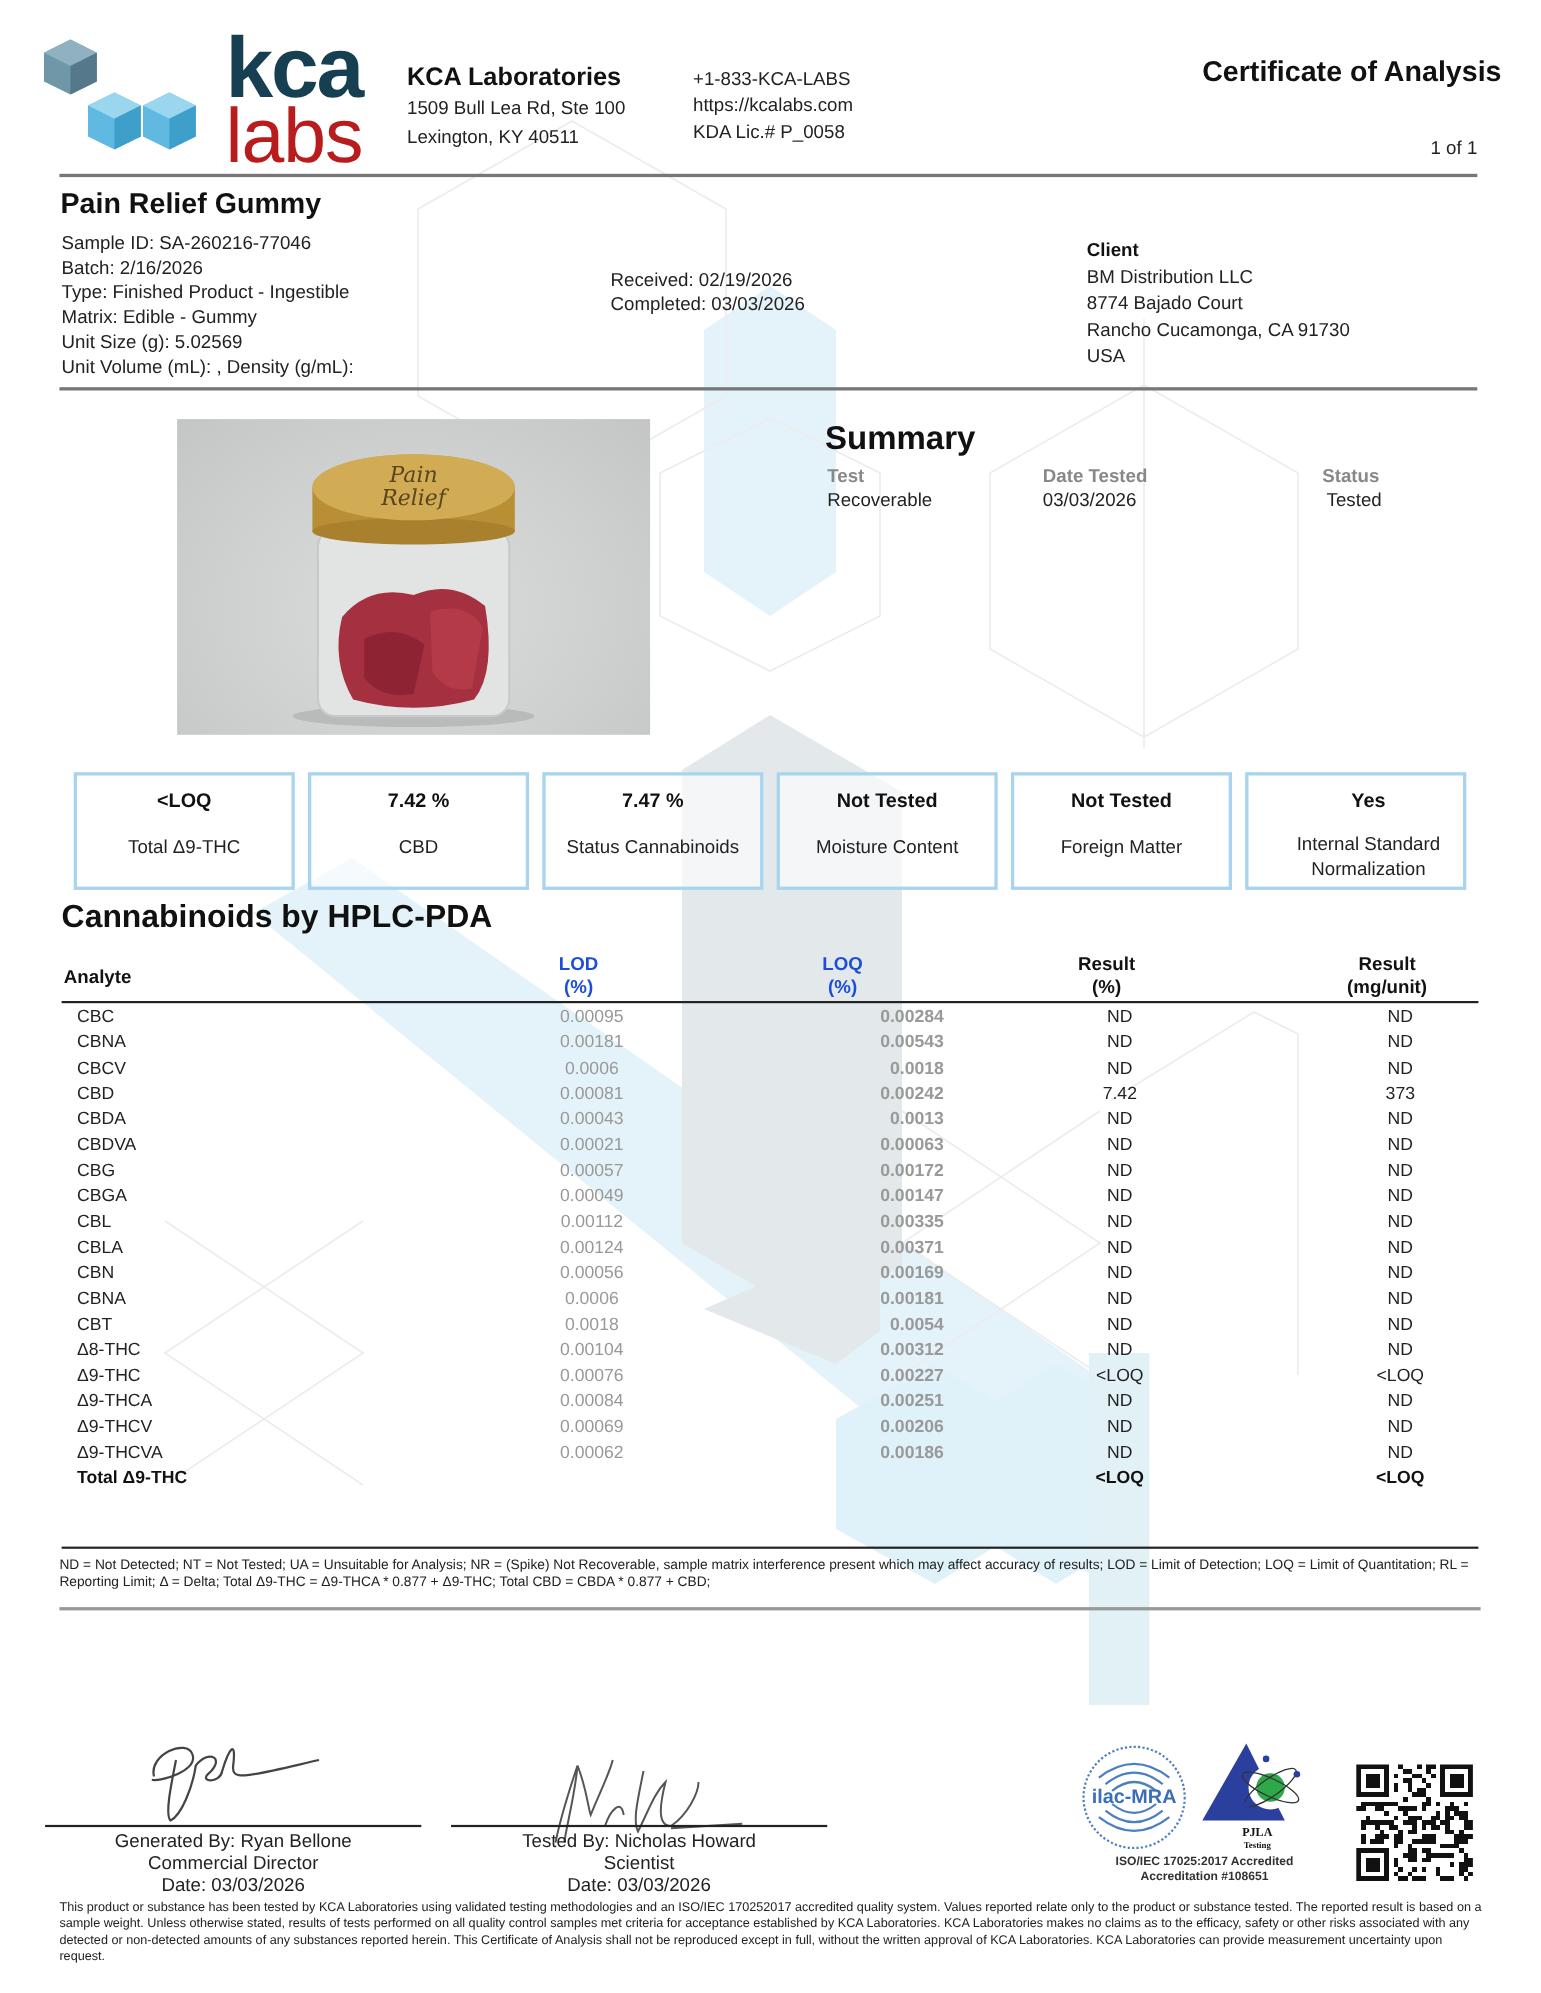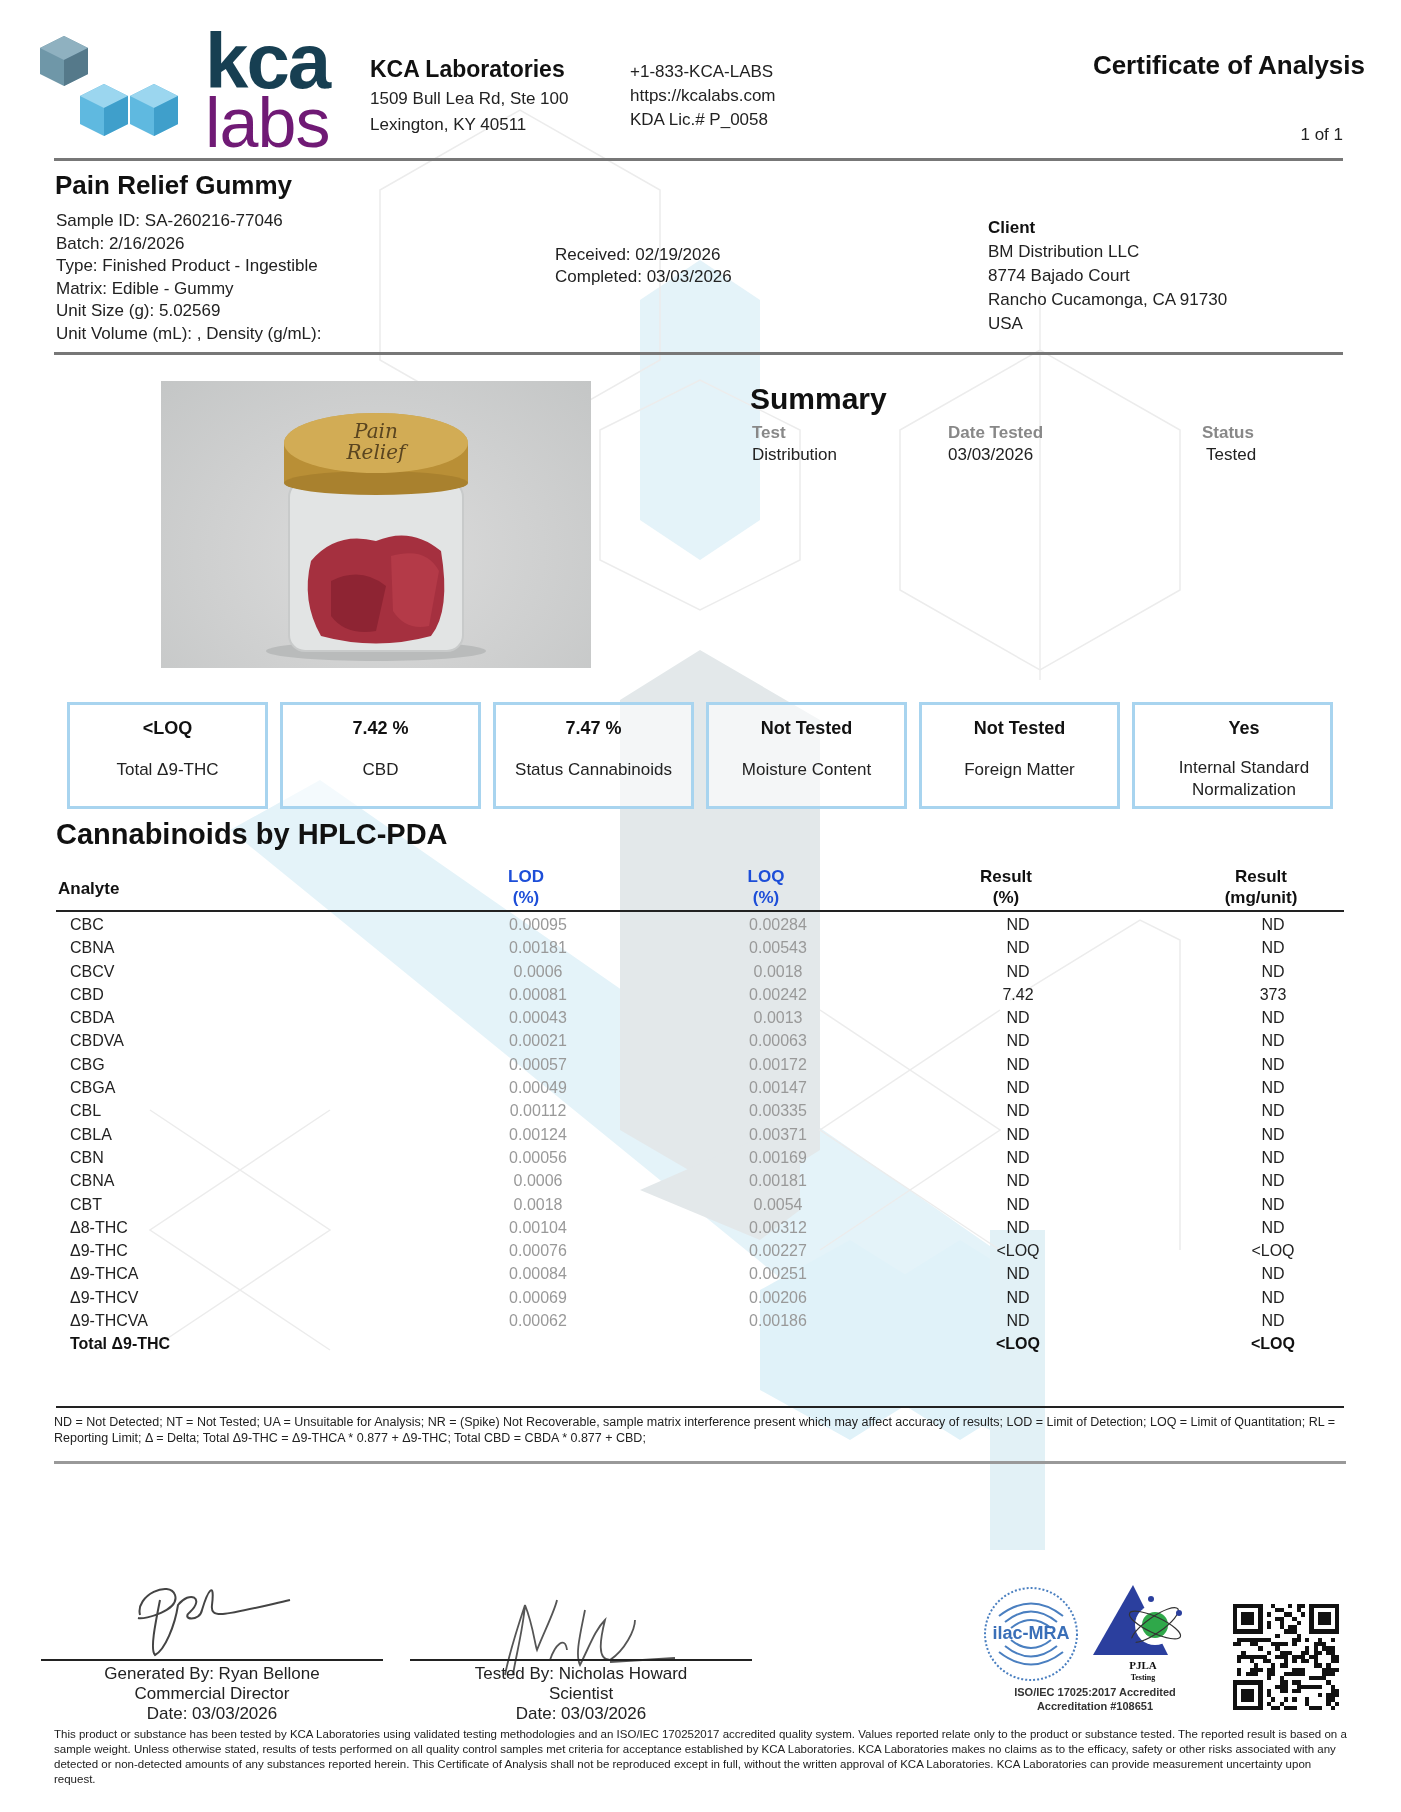--- a/index.html
+++ b/index.html
@@ -4,21 +4,21 @@
 <style>
   * { box-sizing: border-box; margin: 0; padding: 0; }
   html, body { width: 1401px; height: 1812px; background: #ffffff; }
   body { position: relative; overflow: hidden; font-family: "Liberation Sans", sans-serif; color: #222; }
   .abs { position: absolute; }
   .bg-deco { position: absolute; left: 0; top: 0; width: 1401px; height: 1812px; pointer-events: none; z-index: 0; }
   .layer { position: relative; z-index: 1; }
 
   
   .logo-word-kca { position:absolute; left:205px; top:22px; font: bold 78px/1 "Liberation Sans", sans-serif; color:#173f52; letter-spacing:-2px; }
-  .logo-word-labs { position:absolute; left:205px; top:88px; font: 70px/1 "Liberation Sans", sans-serif; color:#701a75; letter-spacing:-1px; }
+  .logo-word-labs { position:absolute; left:205px; top:88px; font: 70px/1 "Liberation Sans", sans-serif; color:#b91c1c; letter-spacing:-1px; }
   .lab-name { position:absolute; left:370px; top:56px; font: bold 23px/1.2 "Liberation Sans", sans-serif; color:#111; }
   .lab-addr { position:absolute; left:370px; top:86px; font: 17px/26px "Liberation Sans", sans-serif; color:#222; }
   .lab-contact { position:absolute; left:630px; top:60px; font: 17px/24px "Liberation Sans", sans-serif; color:#222; }
   .doc-title { position:absolute; right:36px; top:52px; font: bold 26px/1 "Liberation Sans", sans-serif; color:#111; }
   .page-num { position:absolute; right:58px; top:126px; font: 17px/1 "Liberation Sans", sans-serif; color:#222; }
   .hr { position:absolute; height:3px; background:#777; }
 
   .product-title { position:absolute; left:55px; top:172px; font: bold 26px/1 "Liberation Sans", sans-serif; color:#111; }
   .sample-info { position:absolute; left:56px; top:210px; font: 17px/22.5px "Liberation Sans", sans-serif; color:#222; }
   .dates { position:absolute; left:555px; top:244px; font: 17px/22px "Liberation Sans", sans-serif; color:#222; }
@@ -43,21 +43,21 @@
   .sec-title { position:absolute; left:56px; top:820px; font: bold 29px/1 "Liberation Sans", sans-serif; color:#111; }
   .thead { position:absolute; left:56px; top:866px; width:1284px; height:44px; }
   .th { position:absolute; font: bold 17px/21px "Liberation Sans", sans-serif; text-align:center; }
   .th.grey { color:#1d4ed8; }
   .th.dark { color:#111; }
   .tbody { position:absolute; left:68px; top:913px; width:1284px; }
   .tr { position:relative; height:23.3px; font: 16px/23.3px "Liberation Sans", sans-serif; }
   .tr span { position:absolute; top:0; }
   .c-name { left:2px; color:#222; }
   .c-lod { left:390px; width:160px; text-align:center; color:#999; }
-  .c-loq { left:630px; width:160px; text-align:center; color:#999; }
+  .c-loq { left:630px; width:160px; text-align:right; color:#999;font-weight:bold; }
   .c-res { left:870px; width:160px; text-align:center; color:#222; }
   .c-mg { left:1125px; width:160px; text-align:center; color:#222; }
   .tr.bold span { font-weight:bold; color:#111; }
   .footnote { position:absolute; left:54px; top:1414px; width:1290px; font: 12.5px/16px "Liberation Sans", sans-serif; color:#222; }
 
   
   .sig-line { position:absolute; height:2px; background:#222; }
   .sig-text { position:absolute; text-align:center; font: 17px/20px "Liberation Sans", sans-serif; color:#222; }
   .accred { position:absolute; left:975px; top:1685px; width:240px; text-align:center; font: bold 11px/14px "Liberation Sans", sans-serif; color:#333; }
   .disclaimer { position:absolute; left:54px; top:1727px; width:1300px; font: 11.5px/15px "Liberation Sans", sans-serif; color:#222; }
@@ -154,21 +154,21 @@
       <ellipse cx="215" cy="102" rx="92" ry="12" fill="#a9812e"></ellipse>
       <ellipse cx="215" cy="62" rx="92" ry="30" fill="#d2ac55"></ellipse>
       <text x="215" y="57" text-anchor="middle" font-family="DejaVu Serif, serif" font-size="20" fill="#5a4520" font-style="italic">Pain</text>
       <text x="215" y="78" text-anchor="middle" font-family="DejaVu Serif, serif" font-size="20" fill="#5a4520" font-style="italic">Relief</text>
     </svg>
   </div>
 
   <div class="summary-title">Summary</div>
   <div class="sum-col" style="left:752px;">
     <div class="h">Test</div>
-    <div class="v">Distribution</div>
+    <div class="v">Recoverable</div>
   </div>
   <div class="sum-col" style="left:948px;">
     <div class="h">Date Tested</div>
     <div class="v">03/03/2026</div>
   </div>
   <div class="sum-col" style="left:1202px;">
     <div class="h">Status</div>
     <div class="v" style="padding-left:4px;">Tested</div>
   </div>
 

